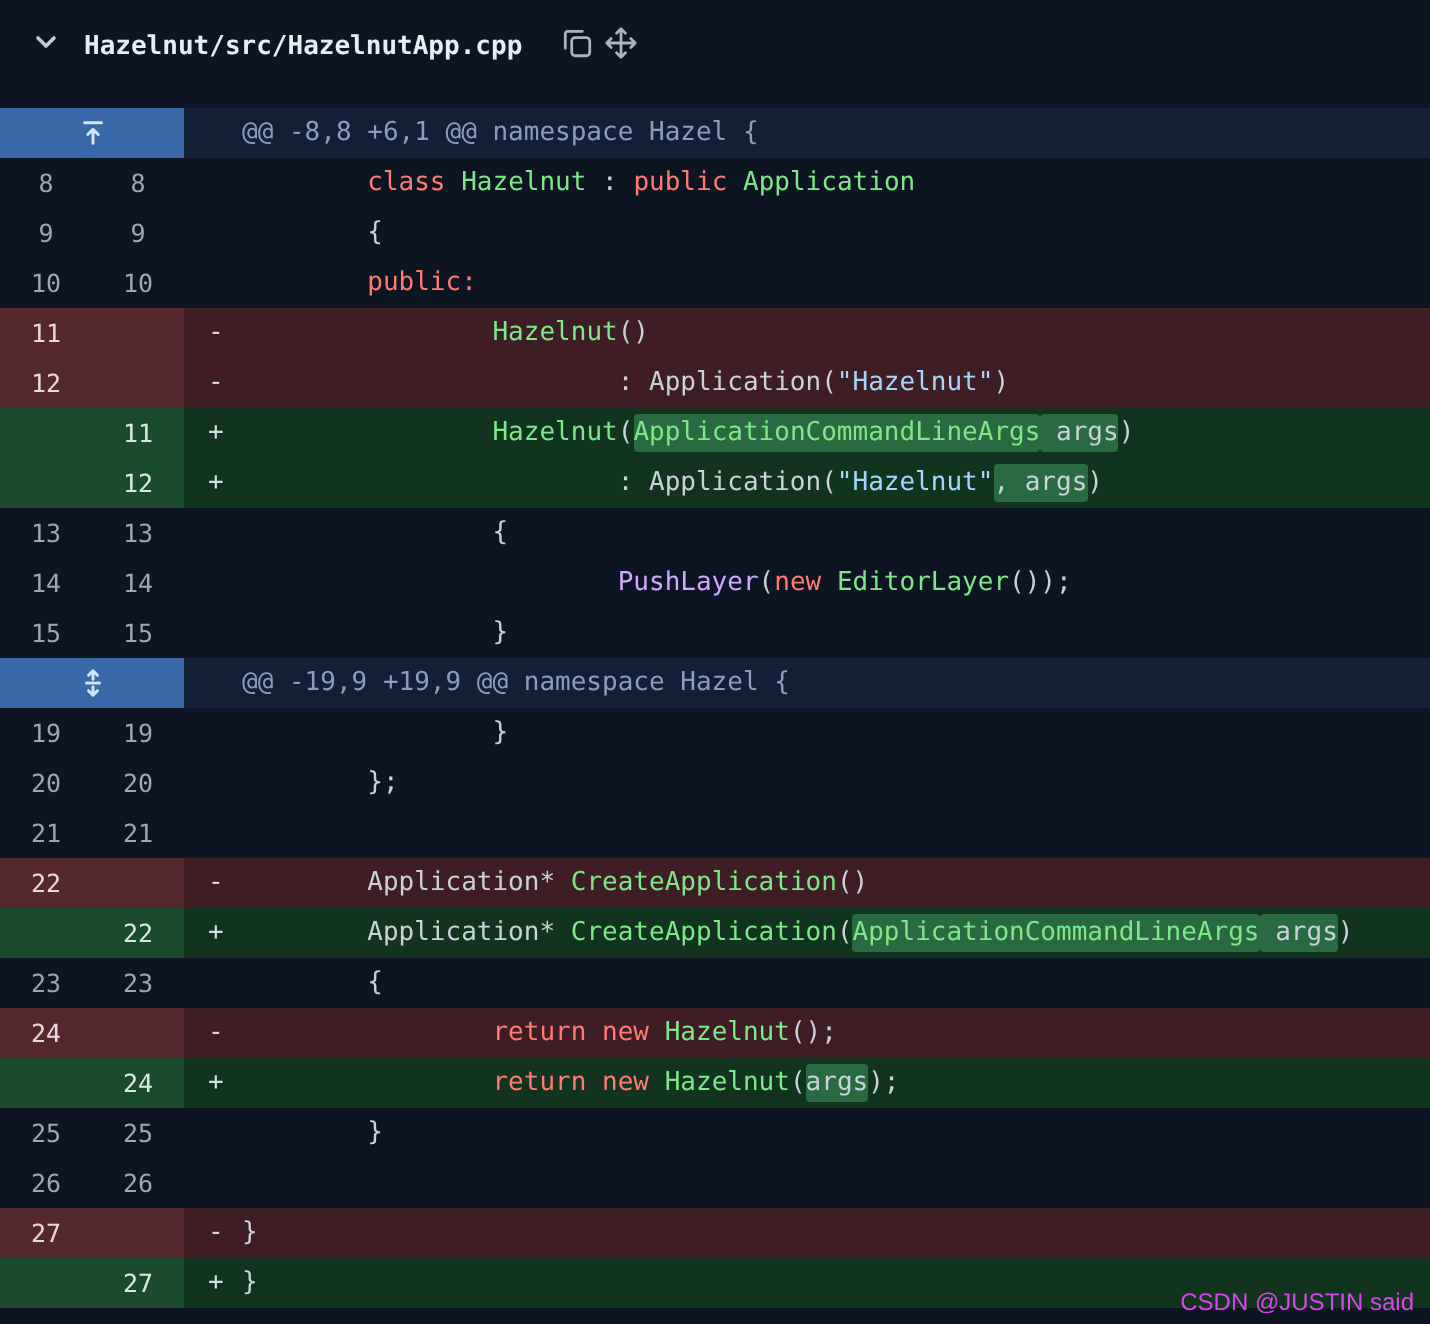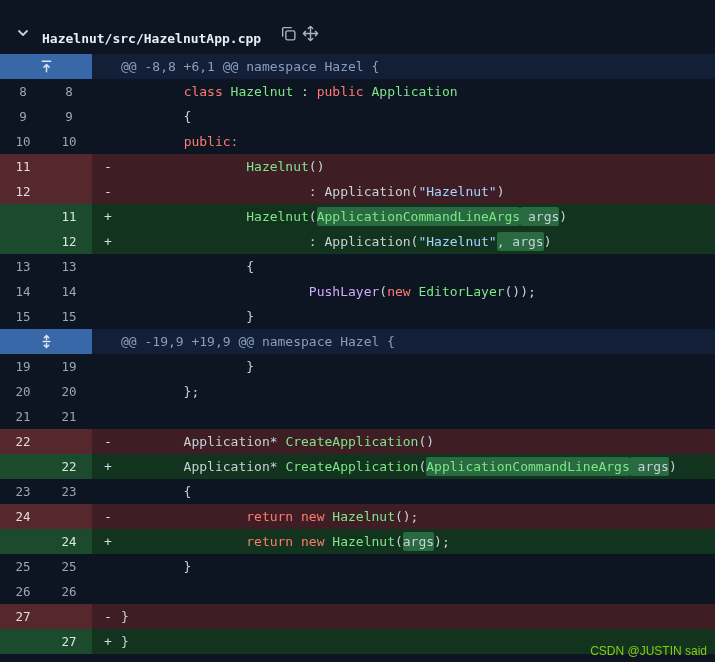--- a/index.html
+++ b/index.html
@@ -7,21 +7,21 @@
     position:relative;
     width:715px;height:662px;
     background:#0d1522;
     overflow:hidden;
     font-family:"DejaVu Sans Mono","Liberation Mono",monospace;
     color:#c9d1d9;
   }
   
   .file-header{
     height:46px;
-    display:flex;align-items:flex-end;
+    display:flex;align-items:center;
     padding:0 12px;
     box-sizing:border-box;
   }
   .icon-btn{
     display:flex;align-items:center;justify-content:center;
     width:22px;height:22px;flex:none;
     cursor:pointer;border-radius:4px;
   }
   .filename{
     margin-left:8px;margin-right:16px;
@@ -57,21 +57,21 @@
   .hunk-gutter{
     width:92px;flex:none;background:#3868a8;
     display:flex;align-items:center;justify-content:center;
     cursor:pointer;
   }
   .hunk-text{padding-left:29px;}
   
   .watermark{
     position:absolute;right:8px;bottom:4px;
     font-family:"Liberation Sans",sans-serif;
-    font-size:12px;color:#84cc16;
+    font-size:12px;color:#d946ef;
     pointer-events:none;
   }
 </style>
 </head>
 <body>
 
 <div class="screen">
 
   <div class="file-header">
     <span class="icon-btn">

